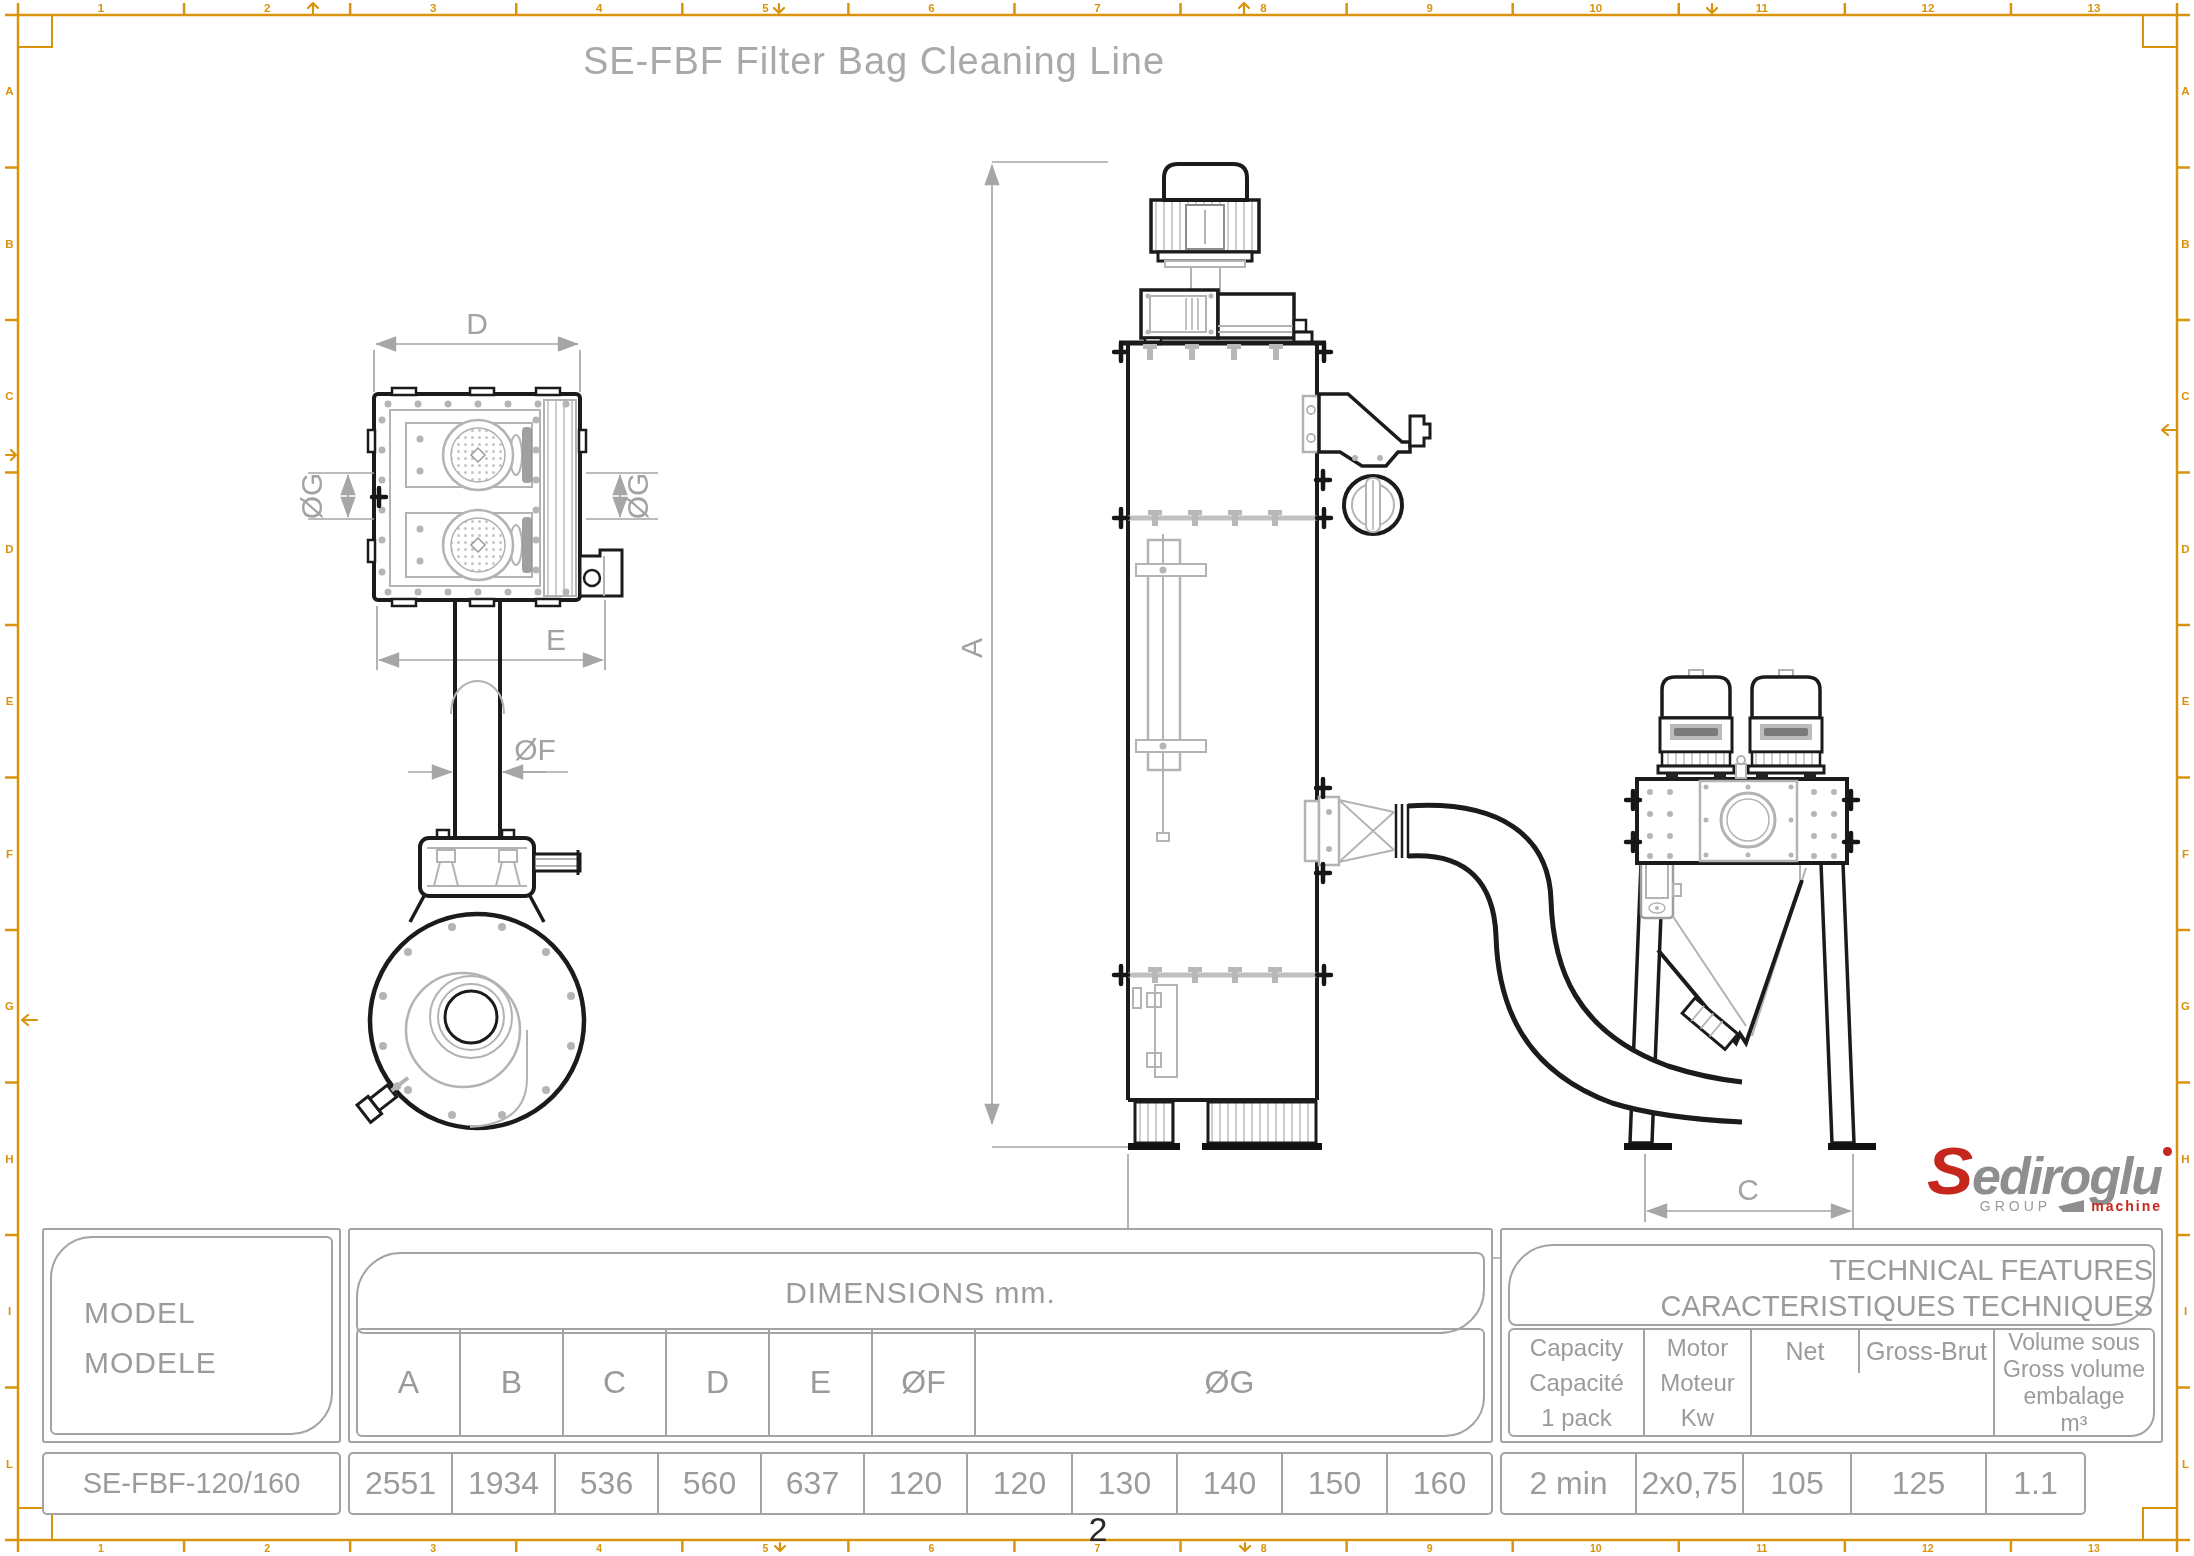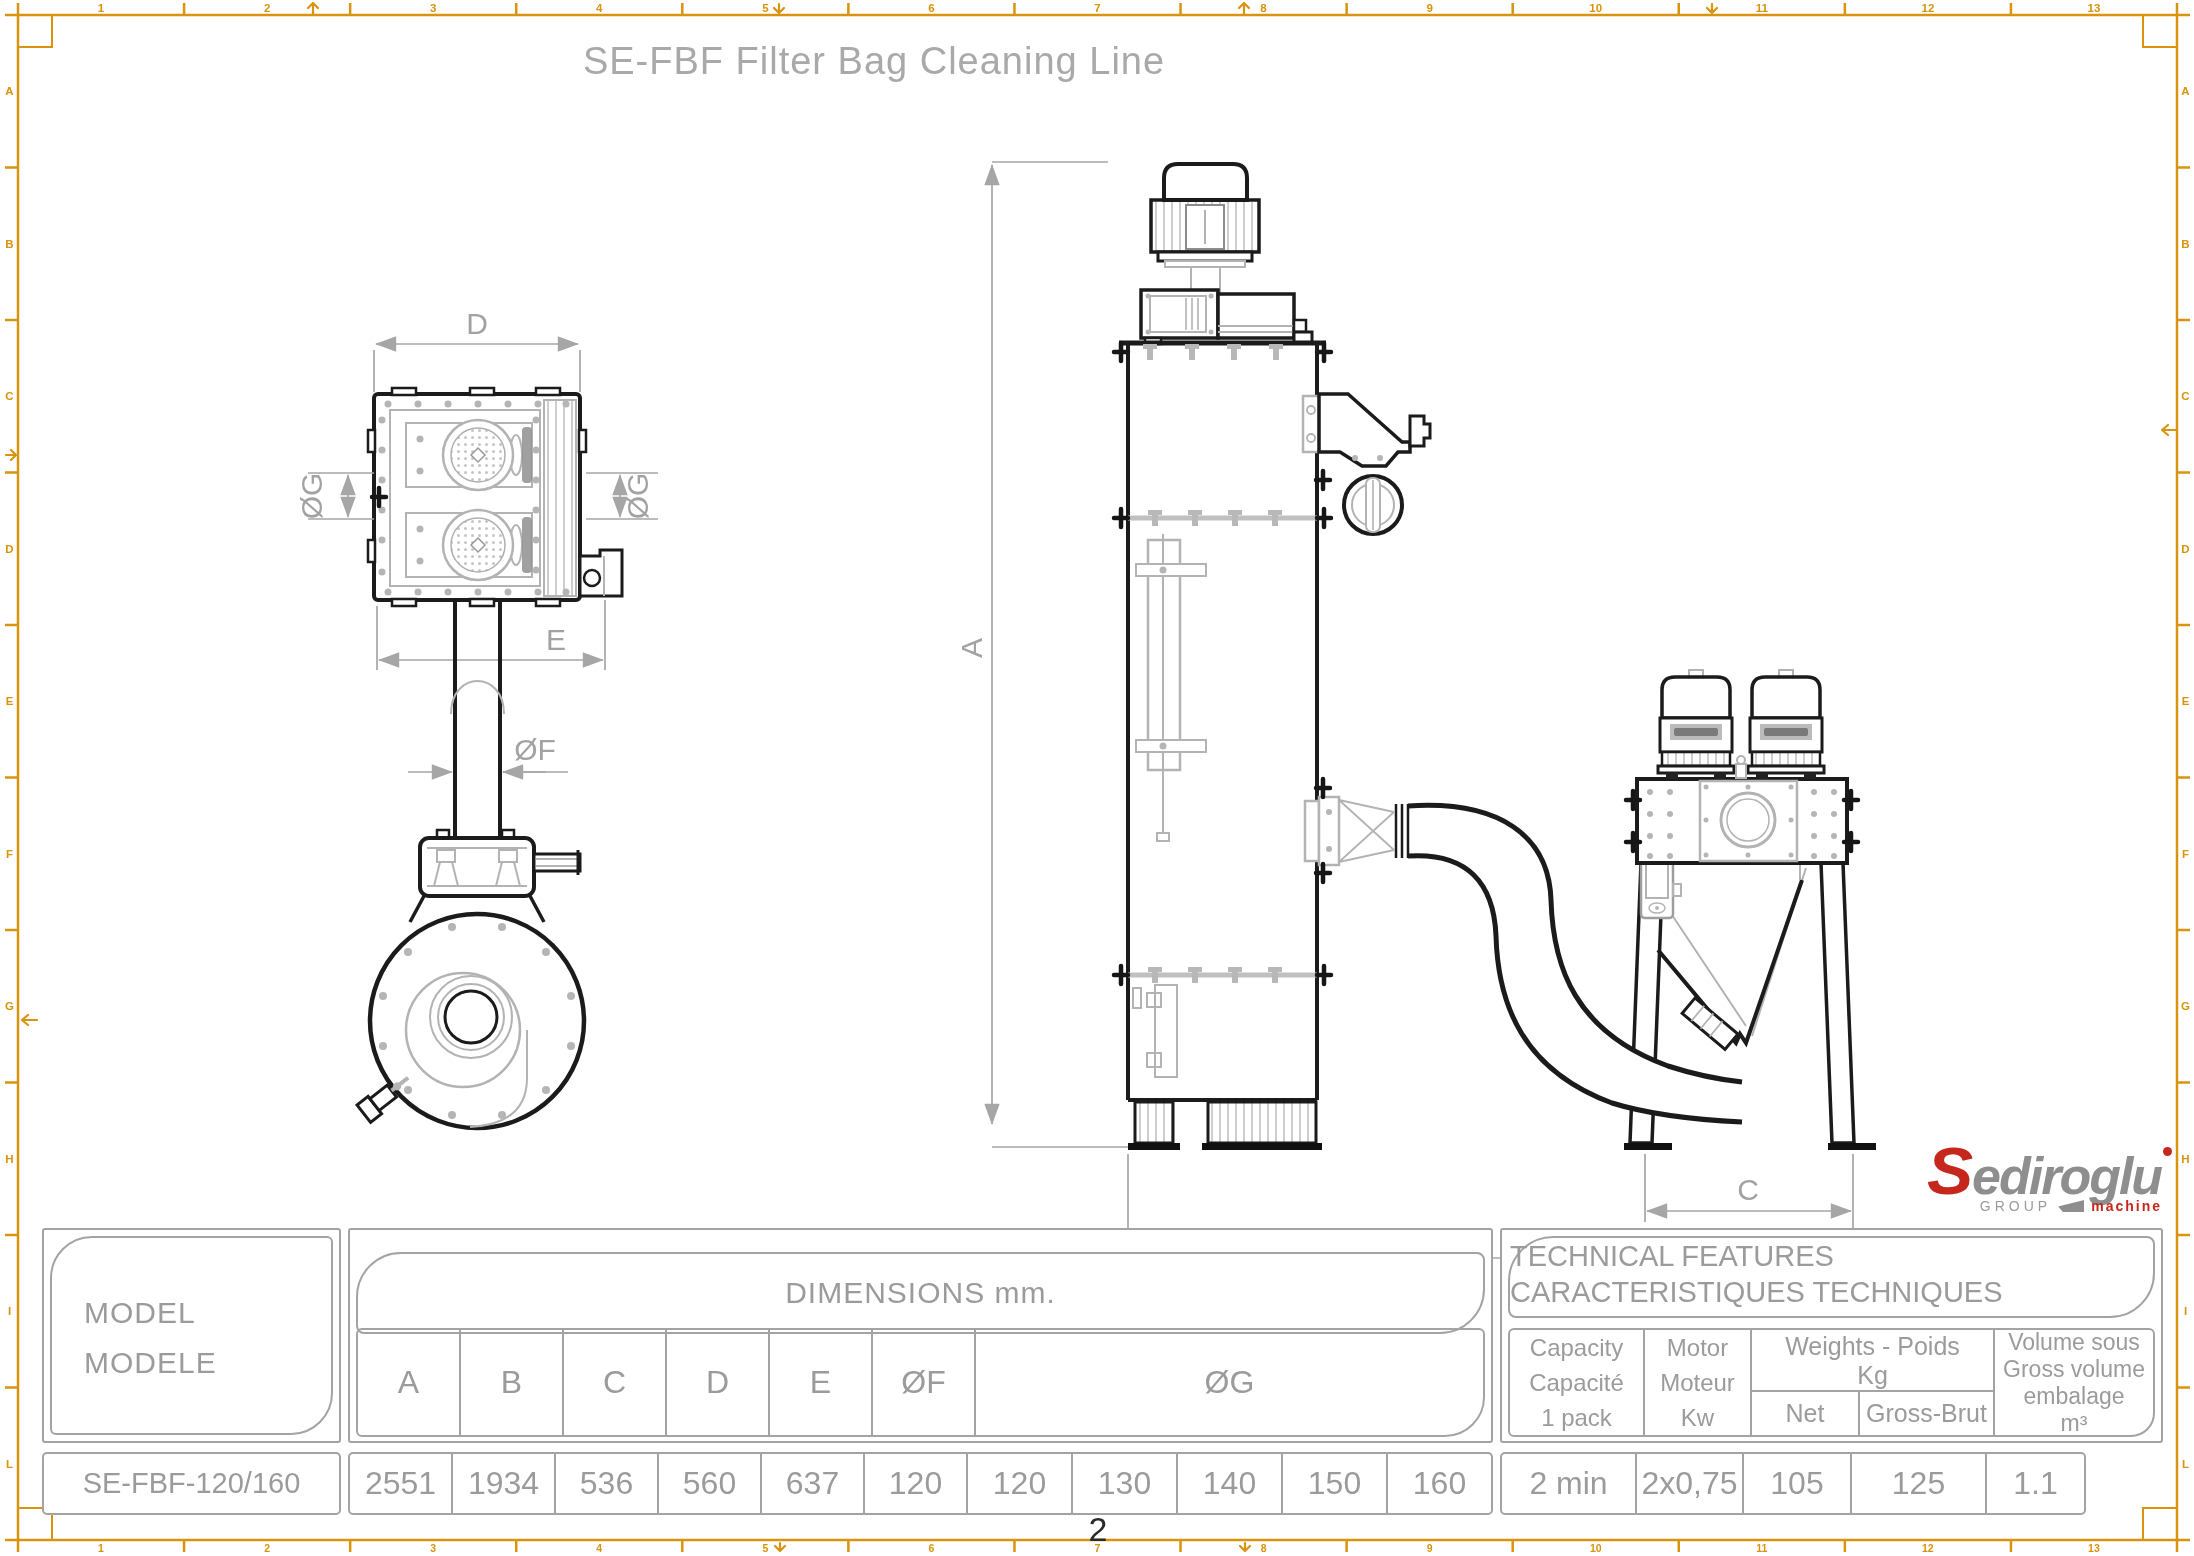--- a/index.html
+++ b/index.html
@@ -624,47 +624,42 @@
         <div class="c103 hdr-letter">C</div>
         <div class="c103 hdr-letter">D</div>
         <div class="c103 hdr-letter">E</div>
         <div class="c103 hdr-letter">ØF</div>
         <div class="cflex hdr-letter">ØG</div>
       </div>
     </div>
   </div>
 
   <div class="panel" style="left:1458px;top:0;width:663px;height:215px;border-radius:3px;">
-    <div class="inpanel" style="left:6px;top:6px;width:647px;height:82px;border-radius:45px 8px 45px 8px;
-         text-align:left;font-size:29px;line-height:36px;padding-top:0;">
+    <div class="inpanel" style="left:6px;top:14px;width:647px;height:82px;border-radius:45px 8px 45px 8px;
+         text-align:right;font-size:29px;line-height:36px;padding-top:6px;">
       <div>TECHNICAL FEATURES</div>
       <div>CARACTERISTIQUES TECHNIQUES</div>
     </div>
     <div class="inpanel" style="left:6px;top:98px;width:647px;height:109px;border-radius:6px 6px 24px 6px;">
       <div class="cells">
         <div style="width:135px;flex:none;" class="small3">
           <div>
             <div>Capacity</div>
             <div>Capacité</div>
             <div>1 pack</div>
           </div>
         </div>
         <div style="width:107px;flex:none;" class="small3">
           <div>
             <div>Motor</div>
             <div>Moteur</div>
             <div>Kw</div>
           </div>
         </div>
         <div style="width:243px;flex:none;padding:0;display:block;">
-          <div style="height:62px;border-bottom:2px solid #a3a3a3;box-sizing:border-box;text-align:center;
-                      font-size:25px;line-height:29px;padding-top:2px;">
-            <div>Weights - Poids</div>
-            <div>Kg</div>
-          </div>
           <div style="display:flex;height:43px;">
             <div style="width:108px;border-right:2px solid #a3a3a3;box-sizing:border-box;" class="centertxt">
               <span style="font-size:25px;">Net</span>
             </div>
             <div style="flex:1;" class="centertxt">
               <span style="font-size:25px;">Gross-Brut</span>
             </div>
           </div>
         </div>
         <div class="cflex vol4">

